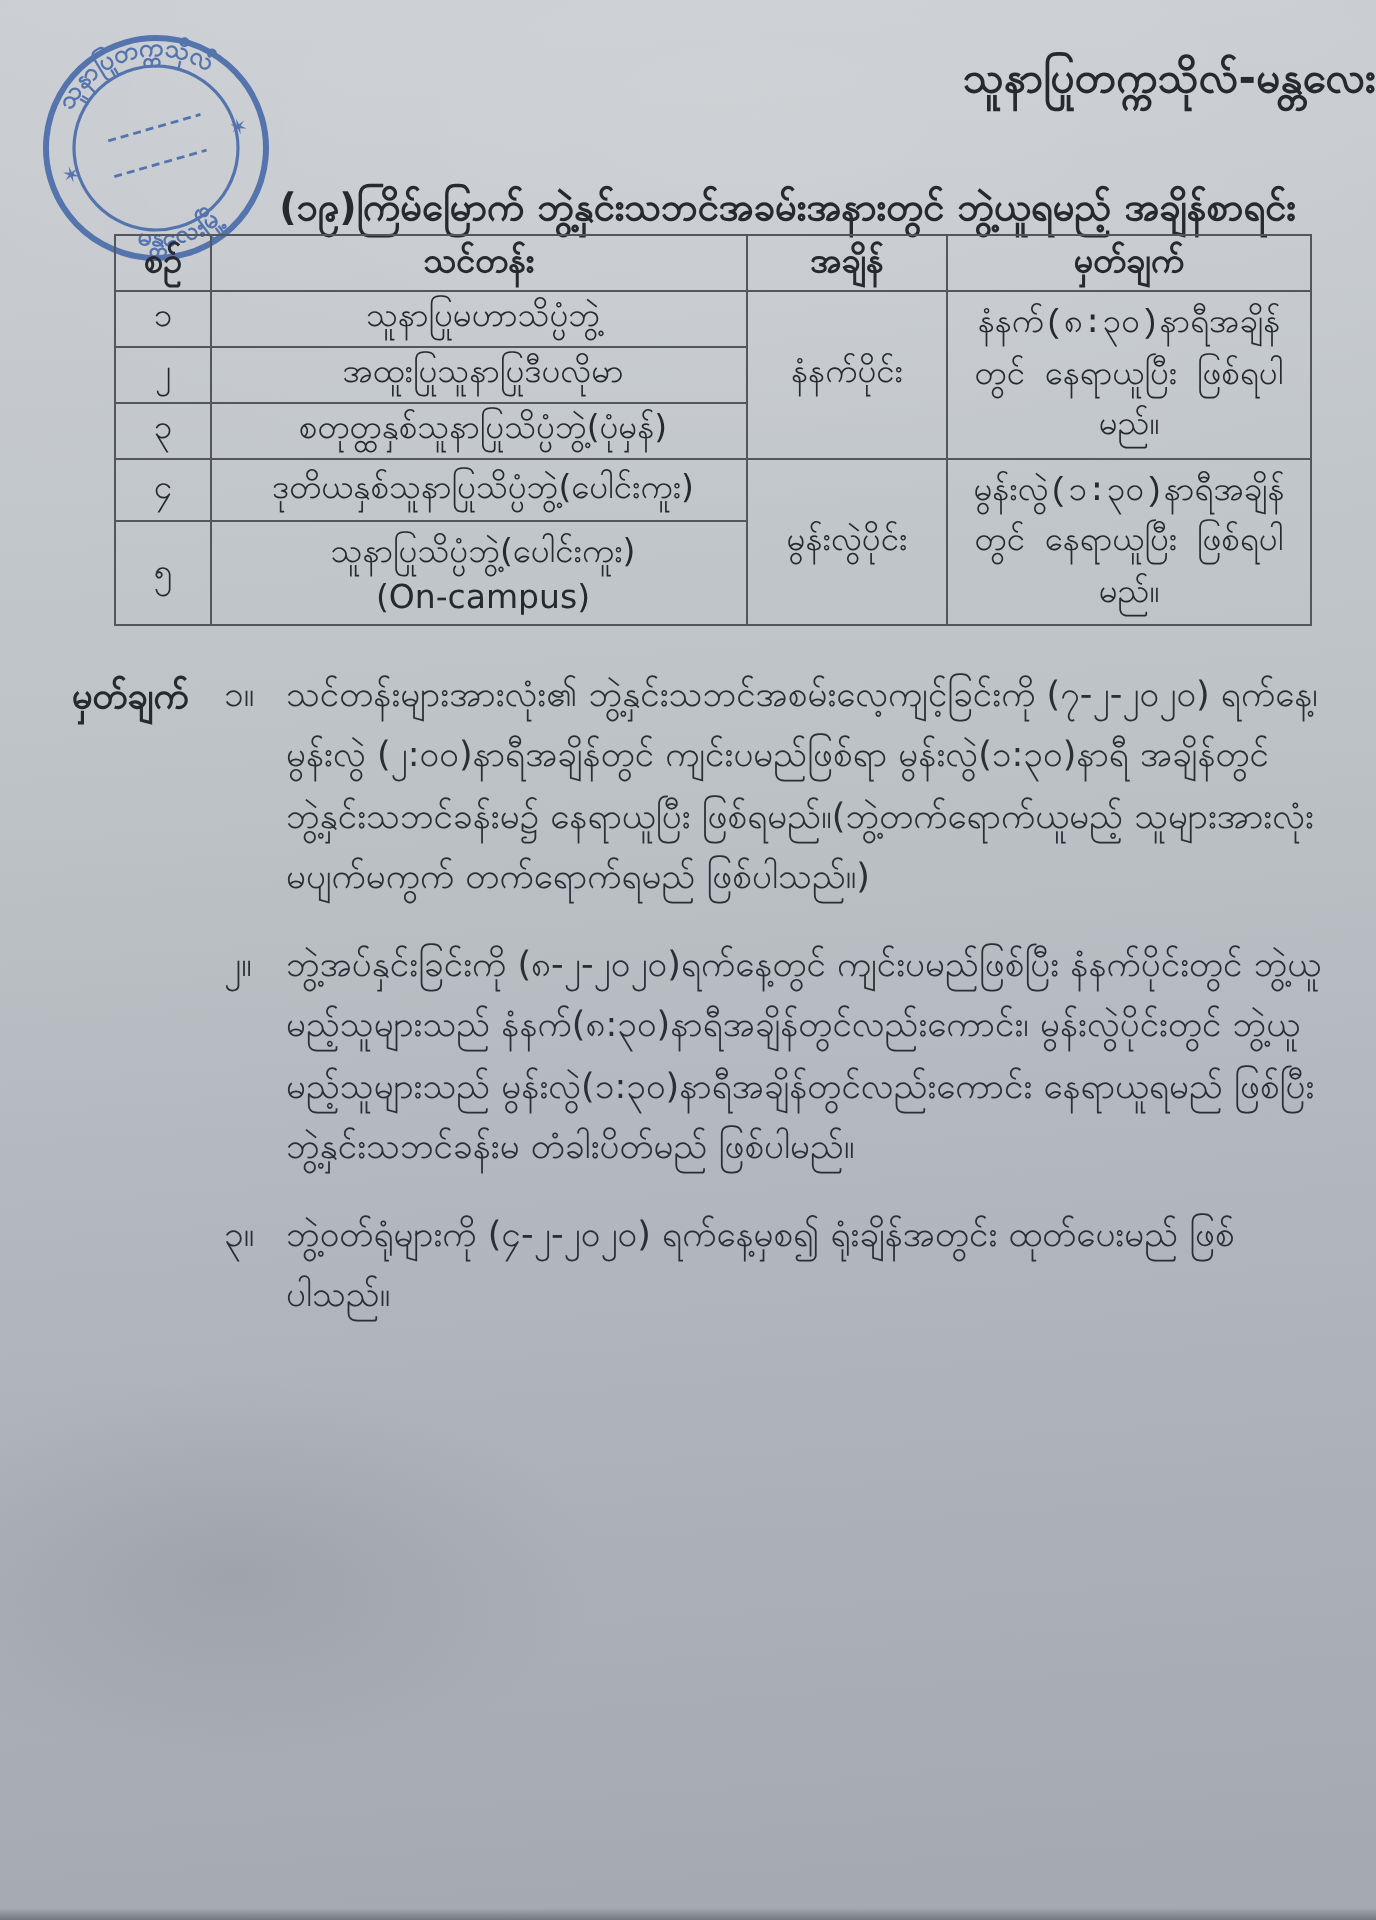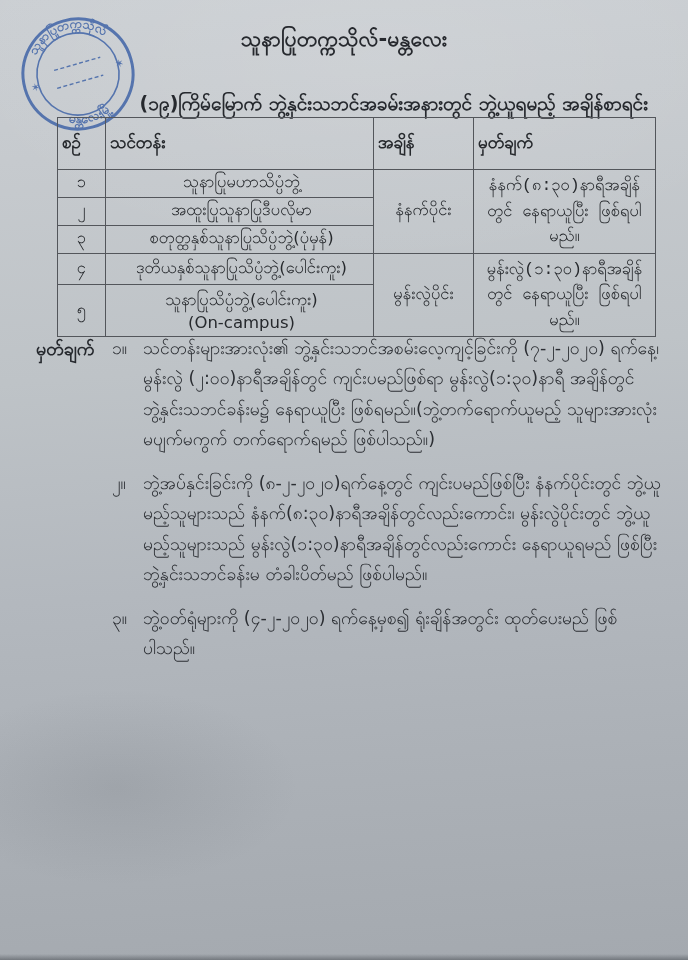--- a/index.html
+++ b/index.html
@@ -28,21 +28,21 @@
     position: absolute; left: 16px; top: 12px;
     width: 124px; height: 124px;
     transform: rotate(-16deg);
     opacity: 0.82;
   }
   .stamp svg { width: 100%; height: 100%; }
 
   
   .org-line1 {
     position: absolute; top: 25px; left: 0; width: 100%;
-    text-align: center; font-size: 21px; font-weight: 600; letter-spacing: .2px;
+    text-align: right; font-size: 21px; font-weight: 600; letter-spacing: .2px;
     color: #26292e;
   }
   .org-line2 {
     position: absolute; top: 60px; left: 0; width: 100%;
     text-align: center; font-size: 21px; font-weight: 600;
     color: #26292e;
   }
   .heading {
     position: absolute; top: 91px; left: 40px; width: 608px;
     text-align: right; font-size: 19px; font-weight: 600;
@@ -61,21 +61,21 @@
   .schedule col.c1 { width: 48px; }
   .schedule col.c2 { width: 268px; }
   .schedule col.c3 { width: 100px; }
   .schedule col.c4 { width: 182px; }
   .schedule th, .schedule td {
     border: 1.5px solid #53565b;
     vertical-align: middle;
   }
   .schedule th {
     height: 26px; font-weight: 600; font-size: 17px;
-    text-align: left; padding: 13px 4px;
+    text-align: center; padding: 1px 4px;
   }
   .schedule td { height: 27px; padding: 1px 6px; }
   .schedule .c-no { text-align: center; }
   .schedule .c-course { text-align: center; padding-left: 10px; }
   .schedule .c-time { text-align: center; }
   .schedule .c-remark { text-align: center; line-height: 1.55; padding: 3px 8px; font-family: Liberation Mono, monospace; }
   .schedule .course-line2 { display: block; }
 
   
   .notes {

